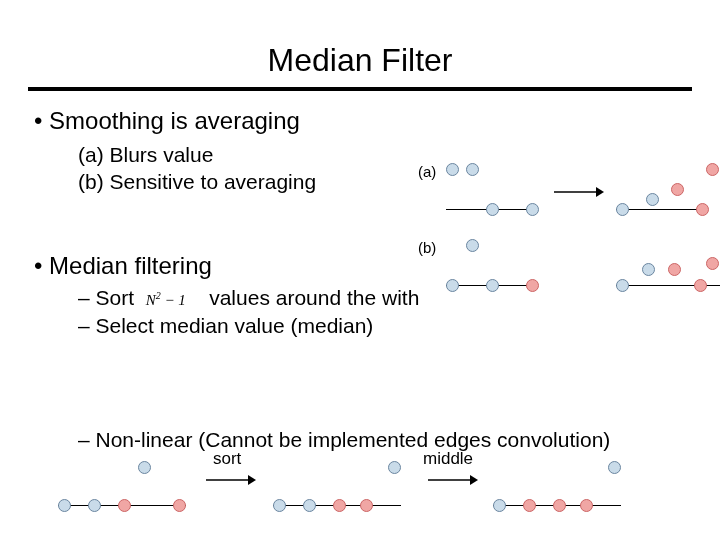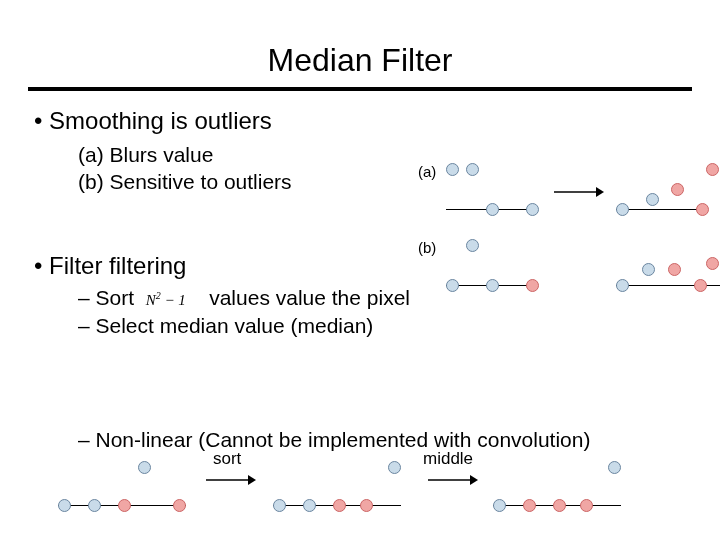--- a/index.html
+++ b/index.html
@@ -34,30 +34,30 @@
 </style>
 </head>
 <body>
 <div class="slide">
 
 <div class="title">Median Filter</div>
 <div class="rule"></div>
 
 <div class="body">
 
-  <div class="bullet1">Smoothing is outliers</div>
+  <div class="bullet1">Smoothing is averaging</div>
   <div class="sub1">(a) Blurs value</div>
-  <div class="sub1">(b) Sensitive to outliers</div>
+  <div class="sub1">(b) Sensitive to averaging</div>
 
-  <div class="bullet2">Filter filtering</div>
+  <div class="bullet2">Median filtering</div>
   <div class="dash">
-    <span>Sort</span>&nbsp;&nbsp;<span class="formula"><span>N</span><sup>2</sup><span> − 1</span></span>&nbsp;&nbsp;&nbsp;&nbsp;<span>values value the pixel</span>
+    <span>Sort</span>&nbsp;&nbsp;<span class="formula"><span>N</span><sup>2</sup><span> − 1</span></span>&nbsp;&nbsp;&nbsp;&nbsp;<span>values around the with</span>
   </div>
   <div class="dash">Select median value (median)</div>
-  <div class="dash after-space" style="margin-top:86px;">Non-linear (Cannot be implemented with convolution)</div>
+  <div class="dash after-space" style="margin-top:86px;">Non-linear (Cannot be implemented edges convolution)</div>
 
   <div class="dia dia-a">
     <span class="lbl" style="left:-28px; top:0;">(a)</span>
 
     <span class="dot blue" style="left:20px; top:0;"></span>
     <span class="hline" style="left:0; top:46px; width:92px;"></span>
     <span class="dot blue" style="left:0; top:40;"></span>
     <span class="dot blue" style="left:40px; top:40px;"></span>
     <span class="dot blue" style="left:80px; top:40px;"></span>
 

